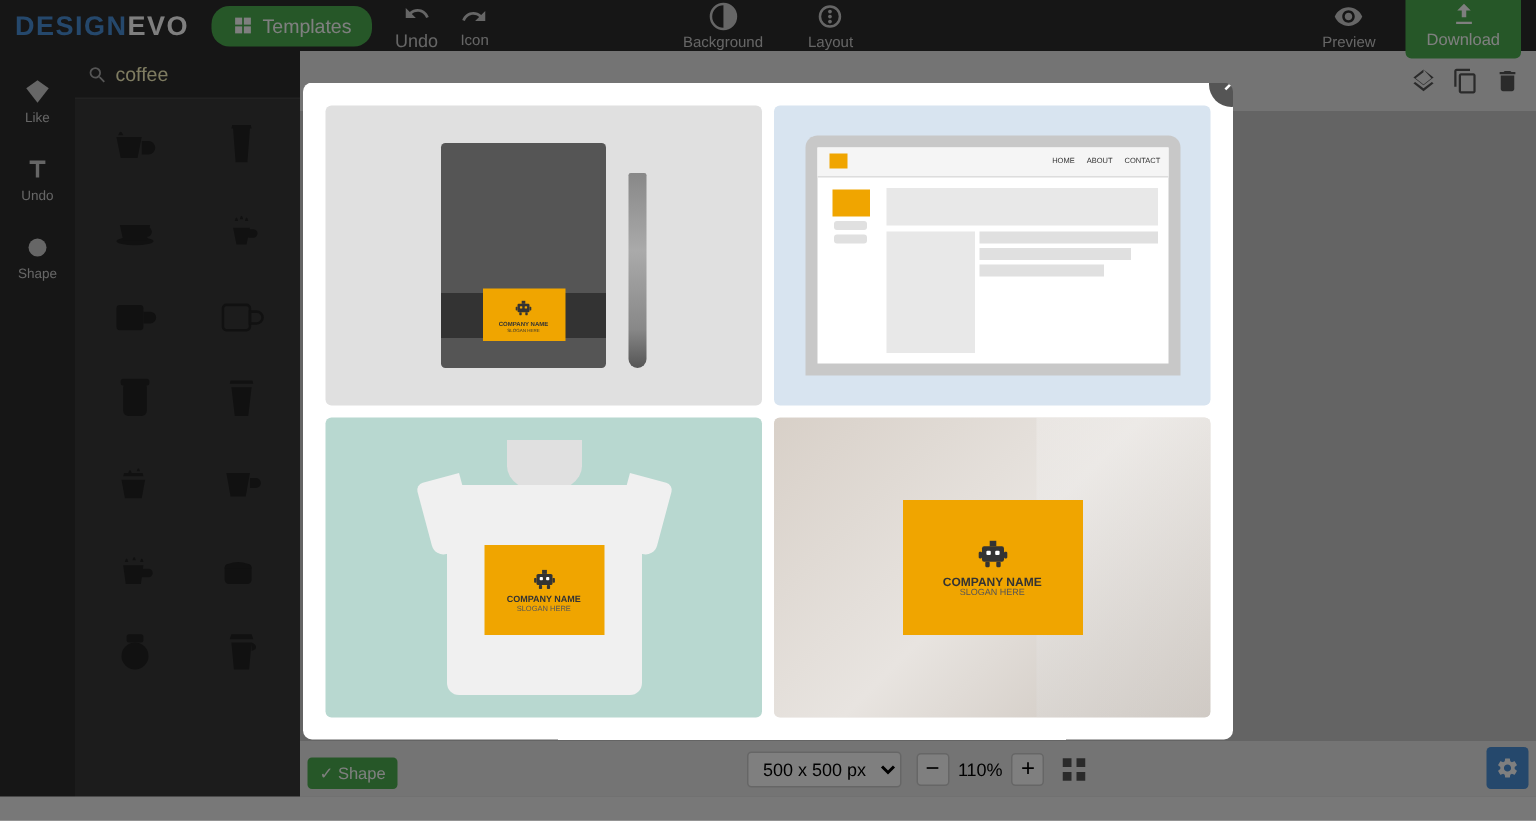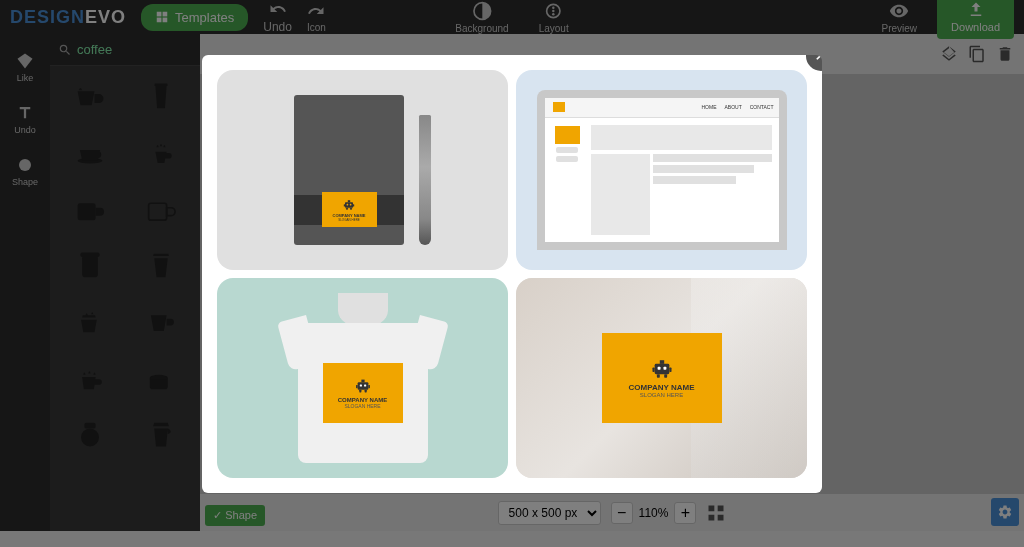--- a/index.html
+++ b/index.html
@@ -300,21 +300,21 @@
       color: white;
       font-size: 16px;
       z-index: 101;
     }
     .mockup-grid {
       display: grid;
       grid-template-columns: 1fr 1fr;
       gap: 8px;
     }
     .mockup-item {
-      border-radius: 16px;
+      border-radius: 4px;
       overflow: hidden;
       cursor: pointer;
     }
 
     
     .mockup-notebook {
       background: #e0e0e0;
       height: 200px;
       display: flex;
       align-items: center;
@@ -613,21 +613,21 @@
         </svg>
       <span style="color:#ccc;font-size:9px;">Shape</span>
     </div>
   </div>
 
   <div class="icon-panel">
     <div class="search-bar">
       <svg viewBox="0 0 24 24">
           <path d="M15.5 14h-.79l-.28-.27A6.471 6.471 0 0 0 16 9.5 6.5 6.5 0 1 0 9.5 16c1.61 0 3.09-.59 4.23-1.57l.27.28v.79l5 4.99L20.49 19l-4.99-5zm-6 0C7.01 14 5 11.99 5 9.5S7.01 5 9.5 5 14 7.01 14 9.5 11.99 14 9.5 14z"></path>
         </svg>
-      <input type="text" value="coffee" style="background: transparent; border: none; outline: none; color: #86efac; font-size: 13px; width: 100%;">
+      <input type="text" value="coffee" style="background: transparent; border: none; outline: none; color: #fef9c3; font-size: 13px; width: 100%;">
     </div>
     <div class="icons-grid">
 
       <div class="icon-item">
         <svg viewBox="0 0 64 64" class="coffee-svg">
             <path d="M10 20 h30 l-5 25 H15 Z M40 25 h8 a8 8 0 0 1 0 16 h-8 Z M12 18 Q15 10 18 18"></path>
           </svg>
       </div>
       <div class="icon-item">
         <svg viewBox="0 0 64 64" class="coffee-svg">

